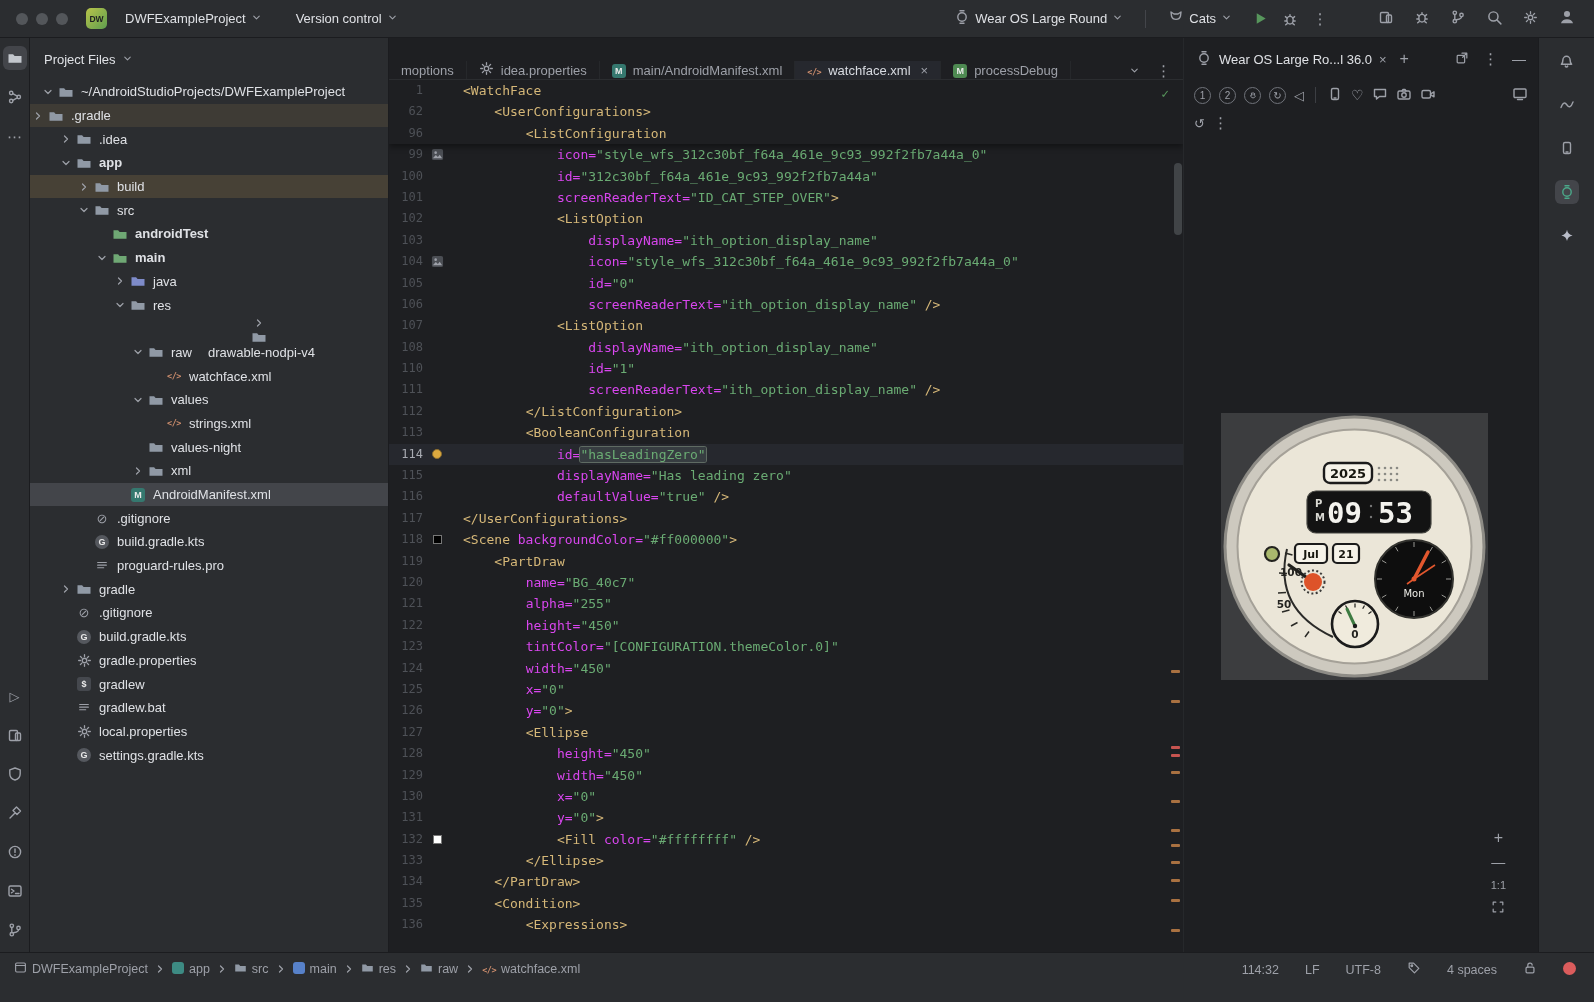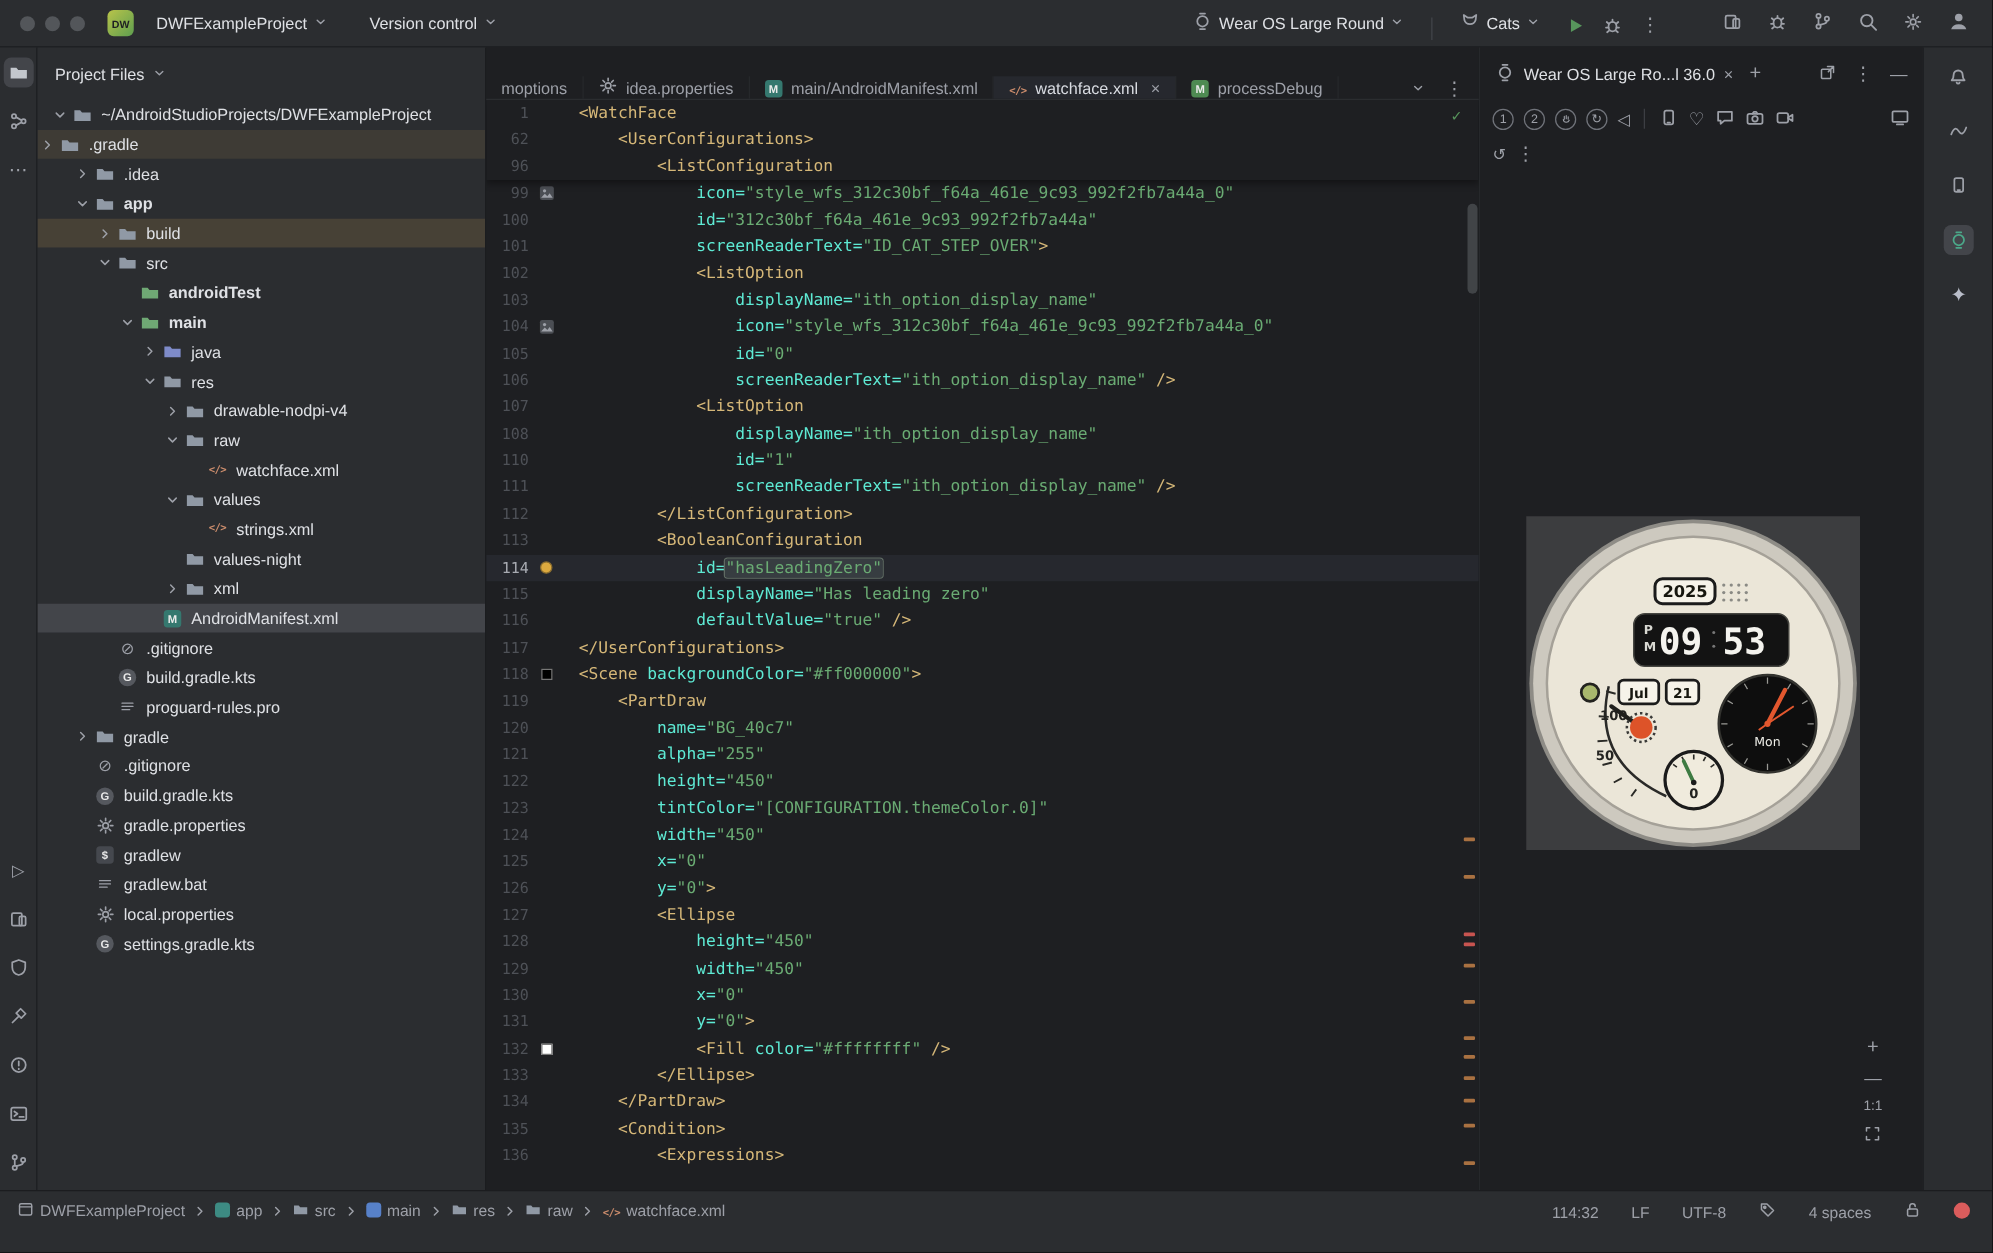--- a/index.html
+++ b/index.html
@@ -7,21 +7,21 @@
   .window { width:1594px; height:1002px; position:relative; background:#1e1f22;
             color:#dfe1e5; font-family:"Liberation Sans",sans-serif; font-size:13px; overflow:hidden; }
 
   
   .titlebar { height:38px; background:#2b2d30; display:flex; align-items:center; border-bottom:1px solid #1b1c1f; }
   .traffic { display:flex; gap:8px; margin:0 18px 0 16px; }
   .dot { width:12px; height:12px; border-radius:50%; background:#53565a; }
   .logo { width:21px; height:21px; border-radius:5px; background:linear-gradient(135deg,#b9c44a,#5e9e4f);
           color:#1e1f22; font-size:8.5px; font-weight:bold; display:inline-flex; align-items:center; justify-content:center; margin-right:8px; }
   .tmenu { display:flex; align-items:center; gap:5px; padding:4px 10px; border-radius:5px; color:#dfe1e5; white-space:nowrap; }
-  .tb-center { display:flex; align-items:flex-end; gap:6px; margin-left:auto; }
+  .tb-center { display:flex; align-items:center; gap:6px; margin-left:auto; }
   .tb-right { display:flex; align-items:center; gap:20px; margin-left:46px; padding-right:18px; }
   .vsep { width:1px; height:18px; background:#43454a; margin:0 6px; }
   .tbicon { display:inline-flex; align-items:center; justify-content:center; width:24px; height:24px; border-radius:4px; }
 
   
   .main { position:absolute; top:38px; bottom:50px; left:0; right:0; display:flex; }
 
   .leftstrip { width:30px; background:#2b2d30; border-right:1px solid #1b1c1f; display:flex; flex-direction:column;
                align-items:center; padding:8px 0 10px; gap:15px; flex:none; }
   .leftstrip .spacer { flex:1; }
@@ -51,21 +51,21 @@
 
   .codewrap { flex:1; position:relative; font-family:"DejaVu Sans Mono",monospace; font-size:13px; overflow:hidden; }
   .sticky { position:relative; z-index:2; background:#1e1f22; box-shadow:0 3px 6px rgba(0,0,0,.4); }
   .line { height:21.4px; line-height:21.4px; display:flex; align-items:center; }
   .line.cur { background:#26282e; }
   .ln { width:34px; text-align:right; color:#4e5157; font-size:12px; flex:none; }
   .line.cur .ln { color:#a8abb2; }
   .gut { width:28px; flex:none; display:inline-flex; align-items:center; justify-content:center; }
   .codetext { padding-left:12px; white-space:pre; }
   .codetext span { white-space:pre; }
-  .seg-p { color:#bcbec4; } .seg-a { color:#5eead4; } .seg-t { color:#d5b778; } .seg-s { color:#6aab73; }
+  .seg-p { color:#bcbec4; } .seg-a { color:#d946ef; } .seg-t { color:#d5b778; } .seg-s { color:#6aab73; }
   .seg-hl { color:#6aab73; background:#373d41; box-shadow:0 0 0 1px #5f6b63; border-radius:2px; }
   .edcheck { position:absolute; top:6px; right:14px; z-index:3; }
   .vthumb { position:absolute; right:1px; top:125px; width:8px; height:72px; background:#4a4d51; border-radius:4px; opacity:.8; z-index:4; }
   .stripemark { position:absolute; right:3px; width:9px; height:3px; border-radius:1px; z-index:4; }
 
   
   .device { width:355px; background:#1e1f22; border-left:1px solid #26282b; display:flex; flex-direction:column; flex:none; }
   .dev-header { height:42px; display:flex; align-items:center; gap:7px; padding:0 12px; flex:none; }
   .dev-title { white-space:nowrap; overflow:hidden; text-overflow:ellipsis; max-width:170px; }
   .dev-header .right { margin-left:auto; display:flex; align-items:center; gap:14px; }
@@ -389,21 +389,21 @@
                 <path d="M4 6l4 4 4-4" stroke-width="1.6"></path>
               </svg>
             </span>
             <span class="ticn">
               <svg width="16" height="16" viewBox="0 0 16 16">
                 <path d="M1.5 4.2h4.6L7.6 6h6.9v6.8H1.5z" fill="#9099A5"></path>
               </svg>
             </span>
             <span class="tlabel">res</span>
           </div>
-          <div class="trow" style="padding-left: 100px;">
+          <div class="trow" style="padding-left: 100px; flex-direction: column;">
             <span class="tchev">
               <svg width="12" height="12" viewBox="0 0 16 16" fill="none" stroke="#9DA0A8" stroke-width="1.4" stroke-linecap="round" stroke-linejoin="round">
                 <path d="M6 4l4 4-4 4" stroke-width="1.6"></path>
               </svg>
             </span>
             <span class="ticn">
               <svg width="16" height="16" viewBox="0 0 16 16">
                 <path d="M1.5 4.2h4.6L7.6 6h6.9v6.8H1.5z" fill="#9099A5"></path>
               </svg>
             </span>

